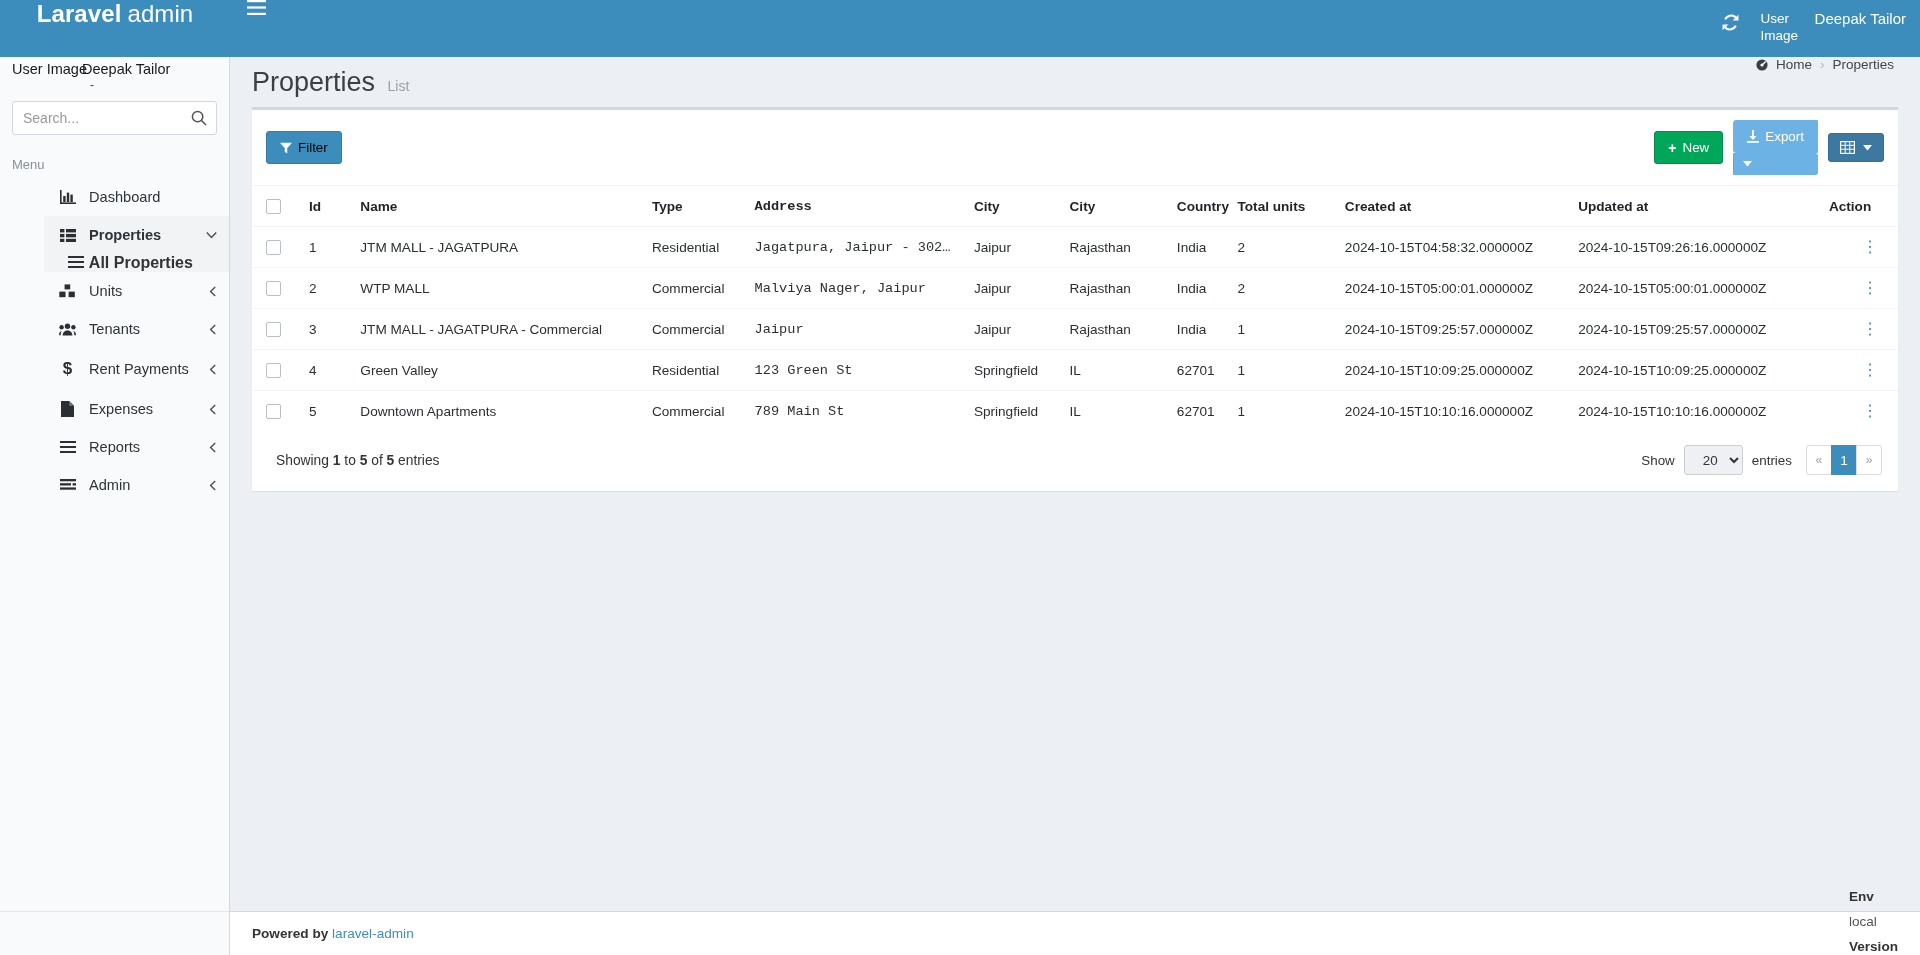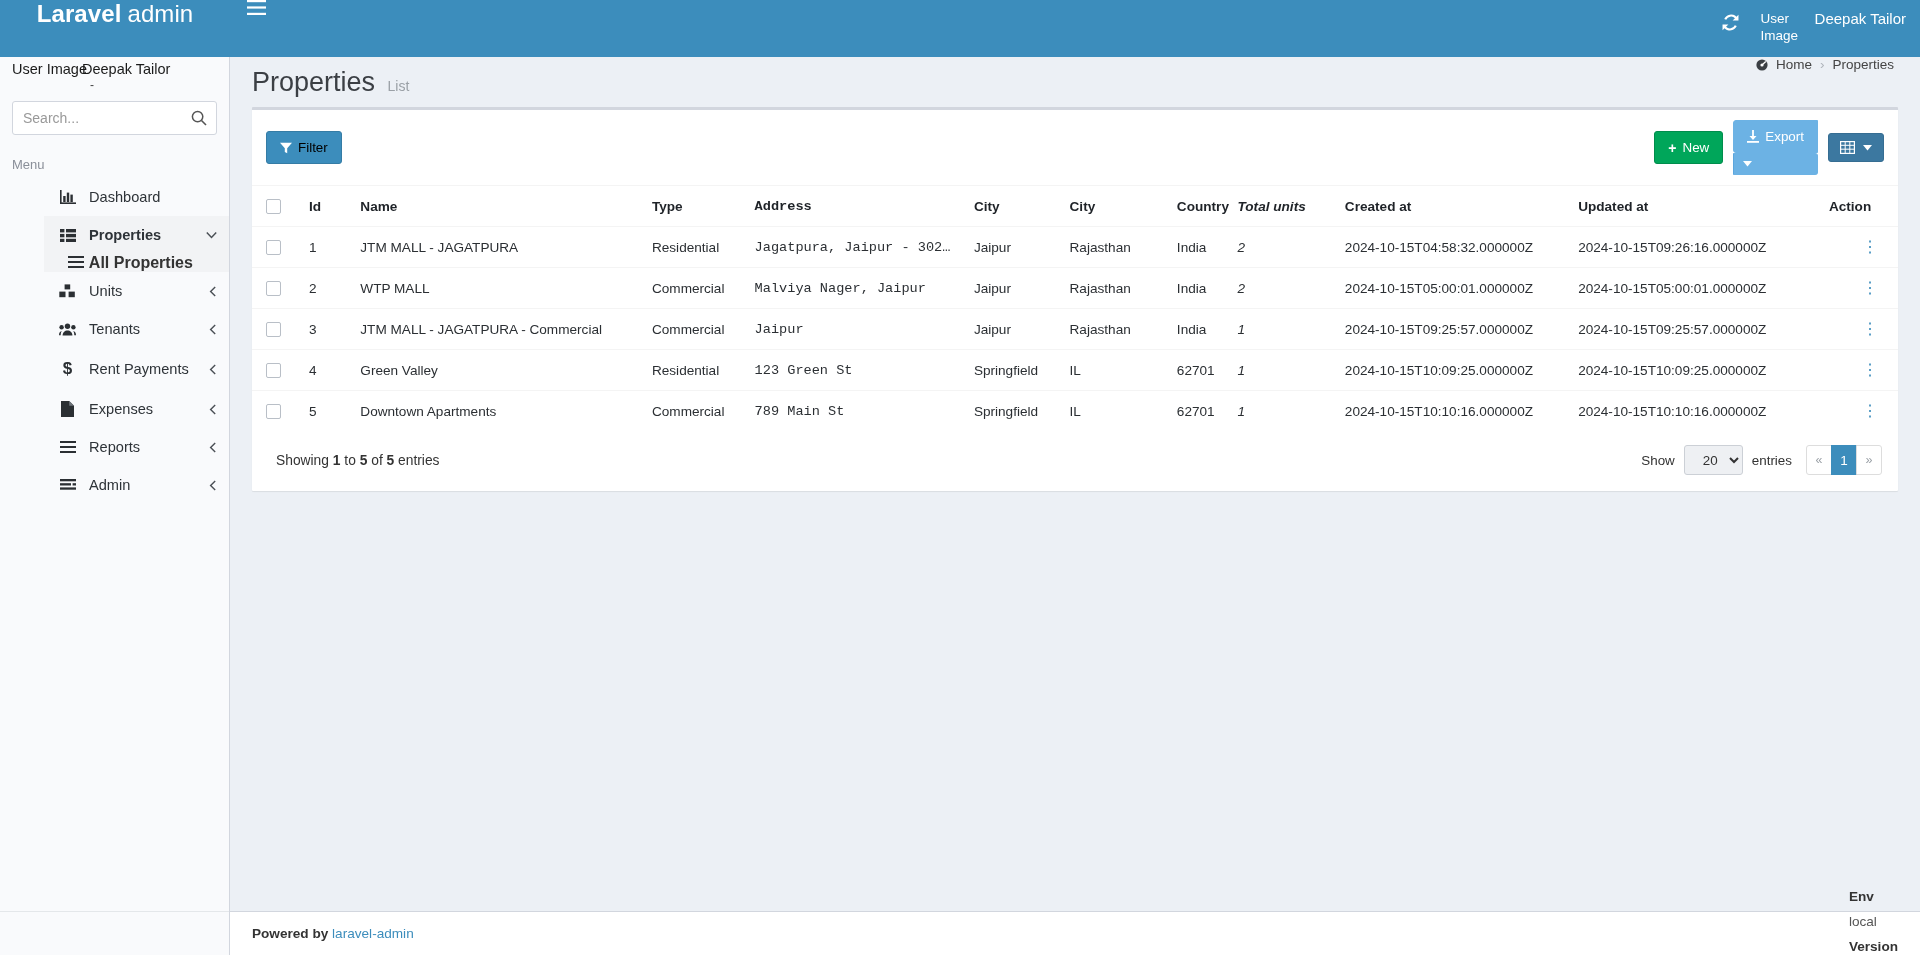--- a/index.html
+++ b/index.html
@@ -168,21 +168,21 @@
     overflow: hidden; text-overflow: ellipsis;
   }
   .col-chk { width: 42px; padding-left: 14px !important; }
   .col-id { width: 44px; }
   .col-name { width: 250px; }
   .col-type { width: 88px; }
   .col-addr { width: 188px; font-family: Liberation Mono, monospace; }
   .col-city { width: 82px; }
   .col-state { width: 92px; }
   .col-country { width: 52px; }
-  .col-units { width: 92px; font-style: italic; }
+  .col-units { width: 92px; }
   .col-created { width: 200px; }
   .col-updated { width: 215px; }
   .col-action { width: 66px; text-align: right; padding-right: 20px !important; }
   input[type=checkbox].cb {
     width: 15px; height: 15px; margin: 0; vertical-align: middle;
     accent-color: #fff; cursor: pointer;
     appearance: none; border: 1px solid #b9bfc7; border-radius: 2px; background: #fff;
   }
   .dots {
     color: #3c8dbc; font-size: 16px; cursor: pointer; letter-spacing: 0;

